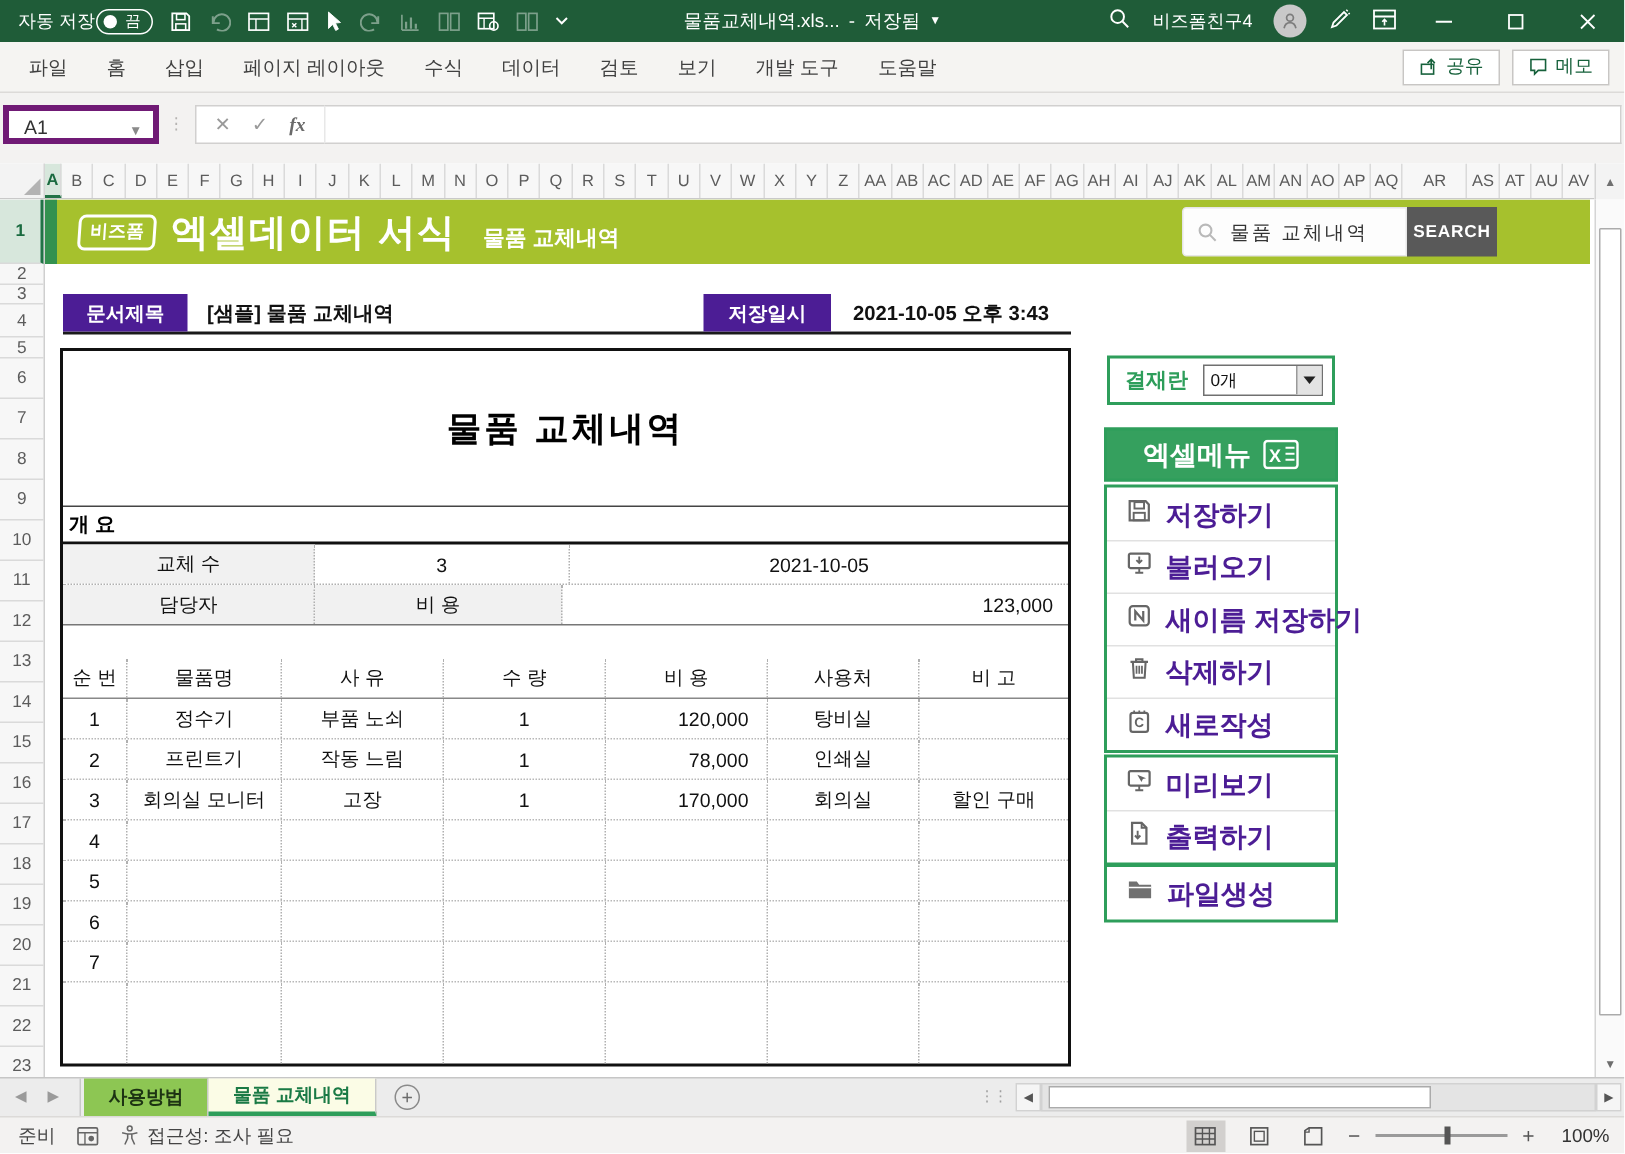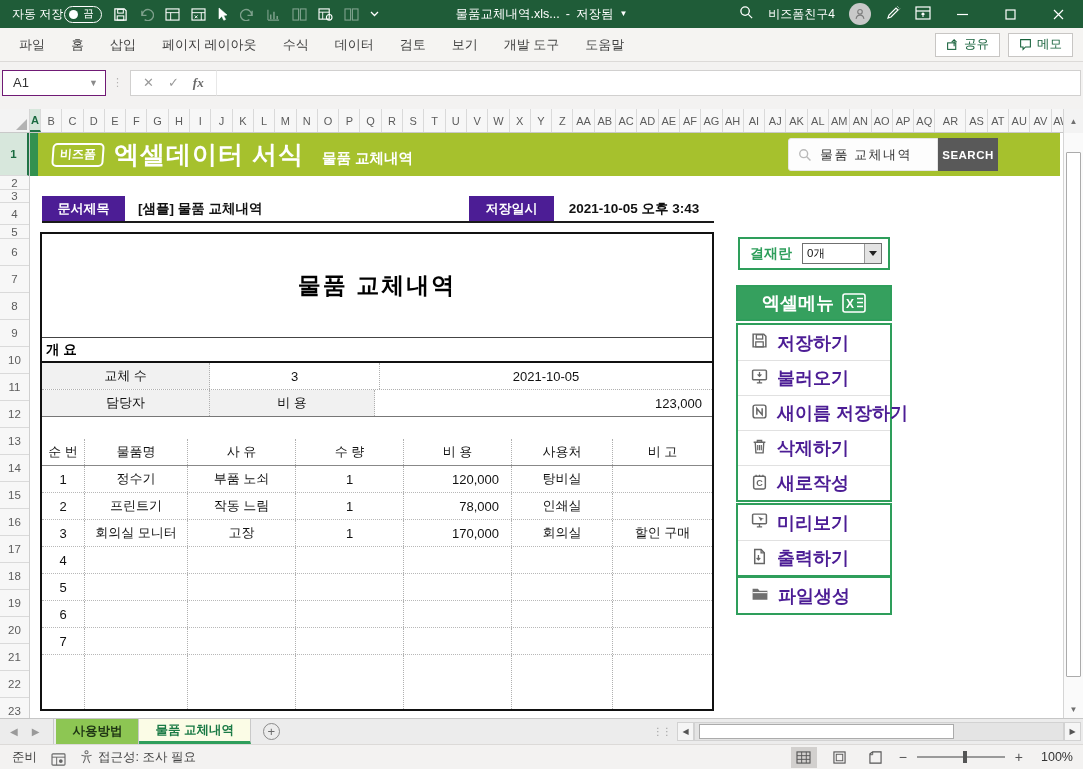--- a/index.html
+++ b/index.html
@@ -24,21 +24,21 @@
 
   
   .ribbon { position:absolute; top:28px; left:0; right:0; height:34px; background:#f5f4f2; border-bottom:1px solid #dcdad8; display:flex; align-items:center; }
   .ribbon-tabs { display:flex; align-items:center; gap:0; padding-left:6px; }
   .ribbon-tab { padding:0 13px; font-size:13px; color:#404040; height:34px; display:flex; align-items:center; }
   .ribbon-right { position:absolute; right:10px; display:flex; gap:8px; }
   .rb-btn { display:flex; align-items:center; gap:5px; border:1px solid #c8c6c4; background:#fff; height:24px; padding:0 10px; font-size:12.5px; color:#16613b; }
 
   
   .fbar { position:absolute; top:62px; left:0; right:0; height:47px; background:#f3f2f1; display:flex; align-items:center; padding:0 0 6px 0; }
-  .namebox { width:104px; height:26px; background:#fff; border:1px solid #701a75; margin-left:2px; display:flex; align-items:center; font-size:13px; color:#333; }
+  .namebox { width:104px; height:26px; background:#fff; border:4px solid #701a75; margin-left:2px; display:flex; align-items:flex-end; font-size:13px; color:#333; }
   .namebox .nb-text { flex:1; padding-left:10px; }
   .nb-arrow { color:#8a8a8a; font-size:9px; padding-right:7px; }
   .fdots { color:#b5b3b1; font-size:11px; margin:0 6px; letter-spacing:1px; }
   .fbtns { display:flex; align-items:center; gap:14px; background:#fff; border:1px solid #d1d0cf; border-right:none; height:26px; padding:0 12px; color:#9a9a9a; font-size:13px; }
   .fx { font-style:italic; color:#6a6a6a; font-weight:bold; font-family:"Liberation Serif",serif; }
   .formula-field { flex:1; height:26px; background:#fff; border:1px solid #d1d0cf; border-left:1px solid #e8e8e8; margin-right:2px; }
 
   
   .header-strip { position:absolute; top:109px; left:0; height:24px; width:1063px; display:flex; background:#f7f7f7; border-bottom:1px solid #c9c9c9; }
   .corner { width:30px; height:100%; position:relative; border-right:1px solid #d5d5d5; background:#f3f3f3; flex:0 0 auto; }
@@ -124,21 +124,21 @@
   .sheet-tab.active { background:#fbfce6; color:#1a7a45; font-weight:bold; border-bottom:3px solid #2e9e5b; }
   .add-sheet { width:17px; height:17px; border:1px solid #8a8a8a; border-radius:50%; color:#6a6a6a; display:flex; align-items:center; justify-content:center; font-size:13px; margin-left:12px; }
   .hscroll { position:absolute; right:2px; top:3px; height:19px; display:flex; align-items:center; }
   .drag-dots { color:#a0a0a0; font-size:10px; letter-spacing:-1px; margin-right:6px; }
   .hs-btn { width:17px; height:19px; background:#f5f5f5; border:1px solid #d2d2d2; color:#555; font-size:8px; display:flex; align-items:center; justify-content:center; }
   .hs-track { width:370px; height:19px; background:#e4e4e4; border:1px solid #d2d2d2; position:relative; }
   .hs-thumb { position:absolute; left:4px; top:1px; width:255px; height:15px; background:#fff; border:1px solid #ababab; }
 
   
   .statusbar { position:absolute; top:744px; left:0; right:0; height:25px; background:#f3f2f1; border-top:1px solid #dcdad8; display:flex; align-items:center; font-size:12.5px; color:#444; }
-  .sb-left { display:flex; align-items:flex-end; gap:14px; padding-left:12px; }
+  .sb-left { display:flex; align-items:center; gap:14px; padding-left:12px; }
   .sb-right { position:absolute; right:10px; display:flex; align-items:center; gap:10px; }
   .view-btn { width:26px; height:21px; display:flex; align-items:center; justify-content:center; }
   .view-btn.active { background:#d2d0ce; }
   .zoom-track { width:88px; height:2px; background:#9a9a9a; position:relative; }
   .zoom-handle { position:absolute; left:46px; top:-5px; width:4px; height:12px; background:#555; }
   .zoom-sign { font-size:14px; color:#555; }
   .zoom-pct { width:40px; text-align:right; color:#333; }
 </style>
 </head>
 <body>
@@ -353,21 +353,21 @@
         <div class="col-h" style="width: 21.3px;">AH</div>
         <div class="col-h" style="width: 21.3px;">AI</div>
         <div class="col-h" style="width: 21.3px;">AJ</div>
         <div class="col-h" style="width: 21.3px;">AK</div>
         <div class="col-h" style="width: 21.3px;">AL</div>
         <div class="col-h" style="width: 21.3px;">AM</div>
         <div class="col-h" style="width: 21.3px;">AN</div>
         <div class="col-h" style="width: 21.3px;">AO</div>
         <div class="col-h" style="width: 21.3px;">AP</div>
         <div class="col-h" style="width: 21.3px;">AQ</div>
-        <div class="col-h" style="width: 31px;">AR</div>
+        <div class="col-h" style="width: 43px;">AR</div>
         <div class="col-h" style="width: 21.3px;">AS</div>
         <div class="col-h" style="width: 21.3px;">AT</div>
         <div class="col-h" style="width: 21.3px;">AU</div>
         <div class="col-h" style="width: 21.3px;">AV</div>
         <div class="col-h" style="width: 21.3px;">AW</div>
       </div>
   </div>
   <div class="vscroll-cap">▲</div>
 
   <div class="sheet">

